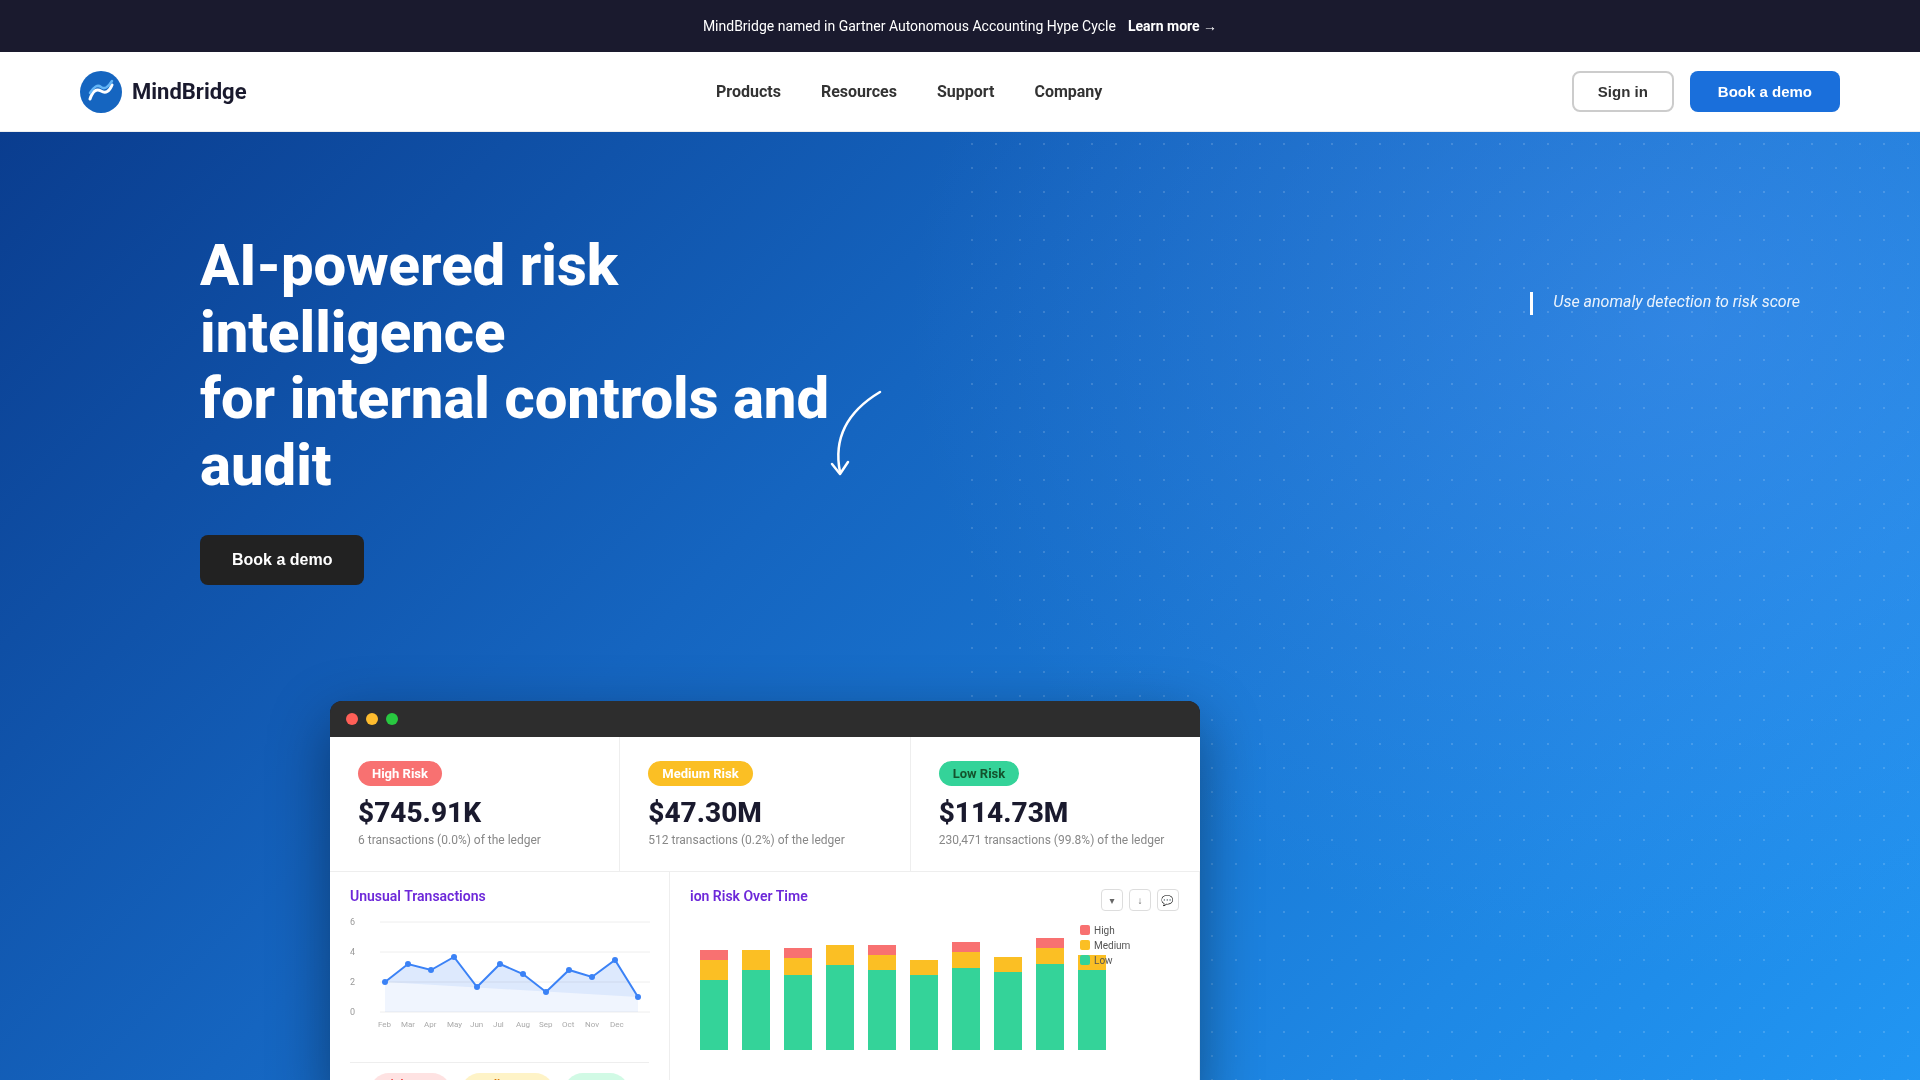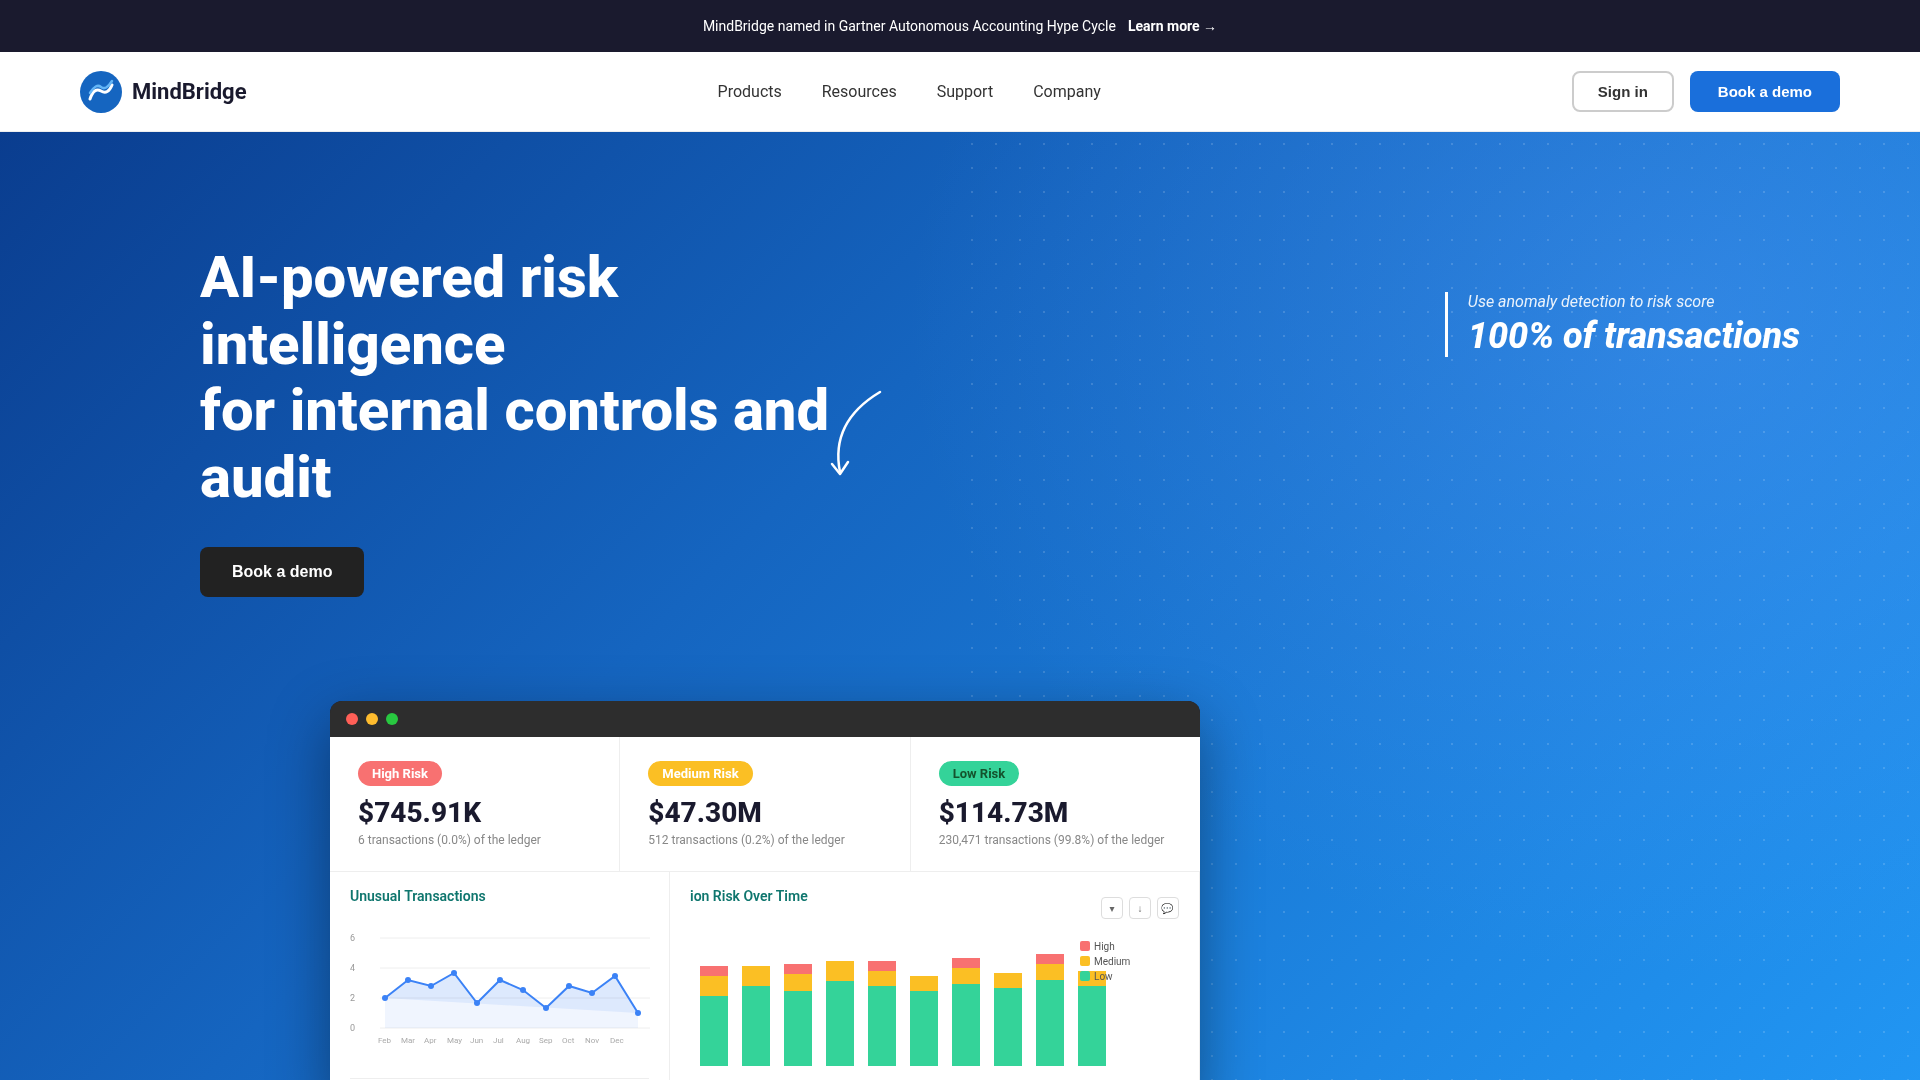--- a/index.html
+++ b/index.html
@@ -55,21 +55,21 @@
     .nav-links {
       display: flex;
       align-items: center;
       gap: 40px;
       list-style: none;
     }
     .nav-links li a {
       text-decoration: none;
       color: #333;
       font-size: 16px;
-      font-weight: 400;
+      font-weight: 700;
     }
     .nav-actions {
       display: flex;
       align-items: center;
       gap: 16px;
     }
     .btn-signin {
       padding: 10px 24px;
       border: 2px solid #ccc;
       border-radius: 8px;
@@ -113,21 +113,21 @@
       top: 0;
       width: 50%;
       height: 100%;
       background-image: radial-gradient(circle, rgba(255,255,255,0.15) 1px, transparent 1px);
       background-size: 24px 24px;
       pointer-events: none;
     }
 
     .hero-content {
       position: absolute;
-      top: 112px;
+      top: 100px;
       left: 200px;
       max-width: 700px;
       z-index: 2;
     }
     .hero-title {
       font-size: 58px;
       font-weight: 800;
       color: #fff;
       line-height: 1.15;
       margin-bottom: 36px;
@@ -243,22 +243,22 @@
     }
     .chart-panel-left {
       width: 340px;
     }
     .chart-panel-right {
       flex: 1;
     }
     .chart-title {
       font-size: 14px;
       font-weight: 600;
-      color: #0f766e;
-      margin-bottom: 24px;
+      color: #6d28d9;
+      margin-bottom: 8px;
     }
 
     
     .line-chart-container {
       width: 100%;
       height: 150px;
     }
 
     
     .bottom-badges {
@@ -338,21 +338,20 @@
   <div class="hero-content">
     <h1 class="hero-title">
       <span>AI-powered risk intelligence</span><br>
       <span>for internal controls and audit</span>
     </h1>
     <button class="btn-book-demo-hero">Book a demo</button>
   </div>
 
   <div class="stat-callout">
     <div class="stat-callout-label">Use anomaly detection to risk score</div>
-    <div class="stat-callout-value">100% of transactions</div>
   </div>
 
   <div class="curved-arrow">
     <svg width="80" height="120" viewBox="0 0 80 120" fill="none" xmlns="http://www.w3.org/2000/svg">
       <path d="M60 10 Q10 40 20 90" stroke="white" stroke-width="2.5" fill="none" stroke-linecap="round"></path>
       <path d="M12 82 L20 92 L28 80" stroke="white" stroke-width="2.5" fill="none" stroke-linecap="round" stroke-linejoin="round"></path>
     </svg>
   </div>
 
   <div class="dashboard-mockup">

